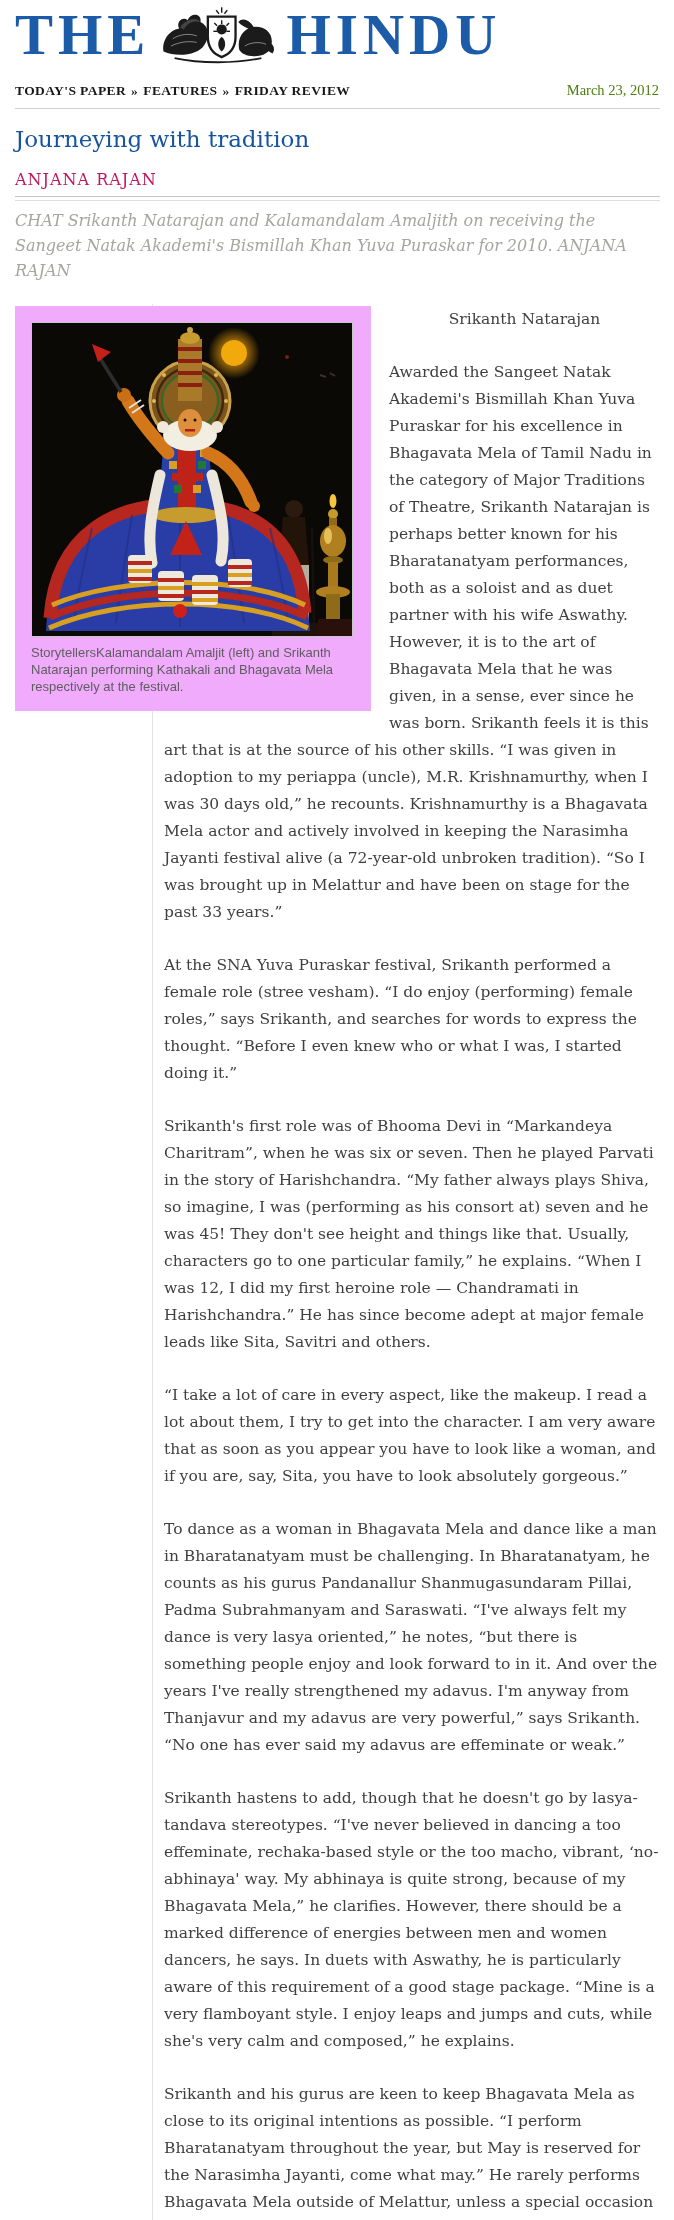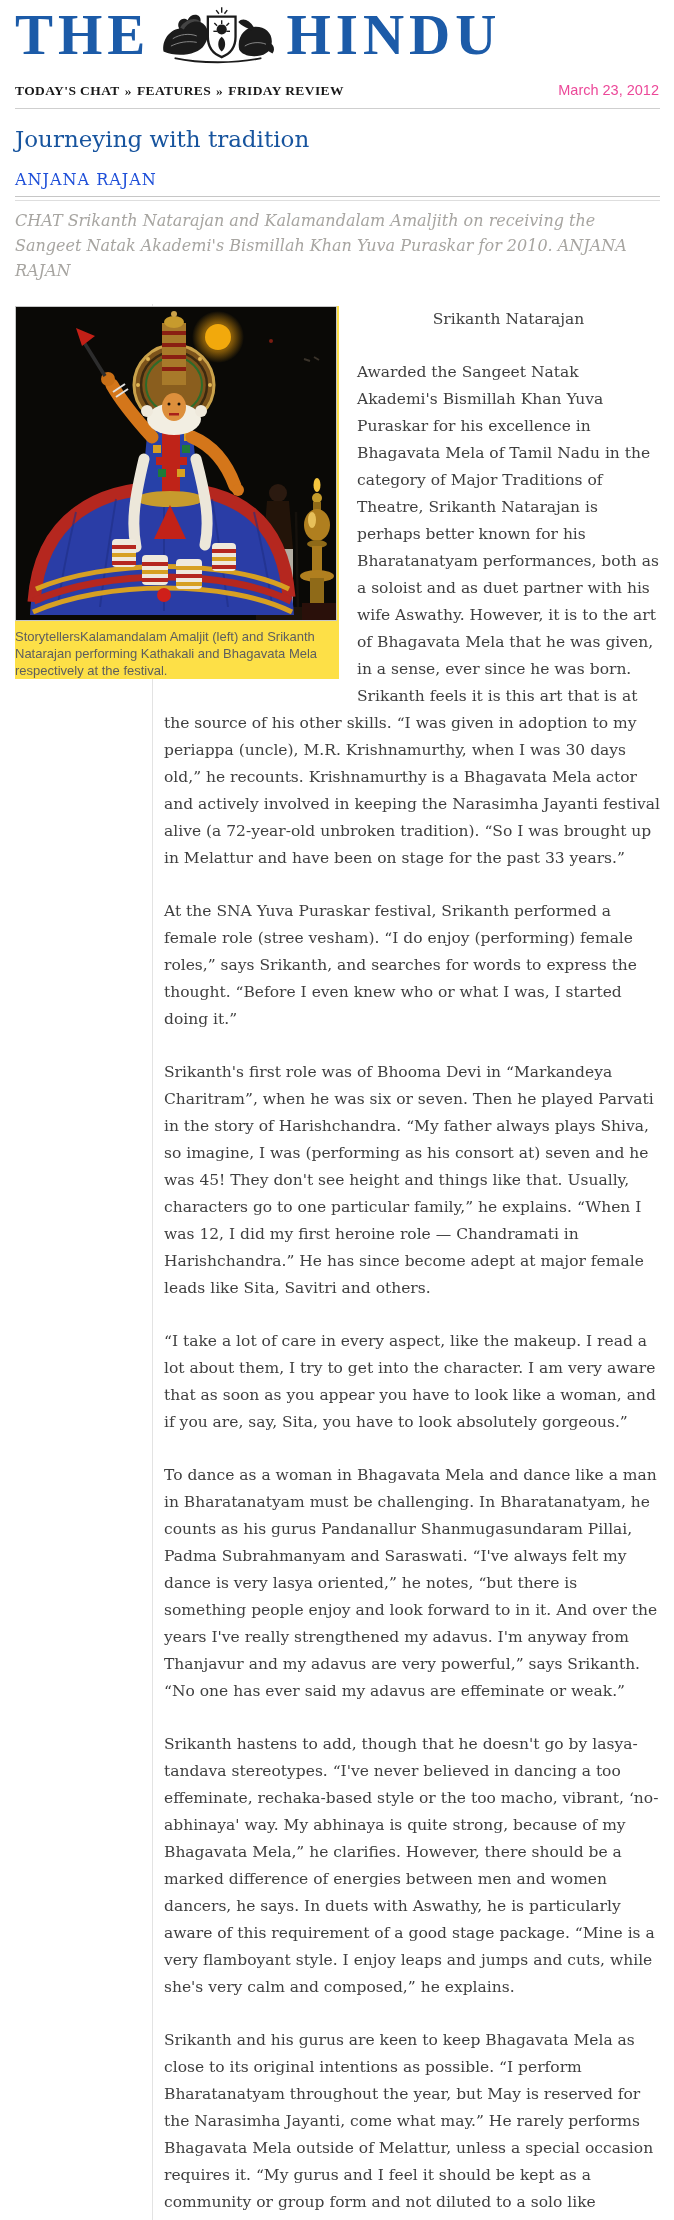--- a/index.html
+++ b/index.html
@@ -10,38 +10,38 @@
   .mast-word{font-family:"Liberation Serif",serif;font-weight:bold;font-size:57px;
              color:#1c5ba8;letter-spacing:5px;line-height:66px;text-align:center;}
   .crest{width:120px;height:62px;margin:0 8px;flex:0 0 auto;}
 
   
   .breadcrumb-row{display:flex;justify-content:space-between;align-items:baseline;
                   padding:12px 15px 9px 15px;}
   .breadcrumb{font-family:"Liberation Serif",serif;font-weight:bold;font-size:13.5px;
               color:#181818;letter-spacing:.4px;}
   .breadcrumb .sep{margin:0 5px;color:#181818;}
-  .date{font-family:Liberation Sans, sans-serif;font-size:14.5px;color:#ec4899;}
+  .date{font-family:Liberation Serif, serif;font-size:14.5px;color:#4d7c0f;}
   .toprule{border:none;border-top:1px solid #cfcfcf;margin:0 14px 0 15px;}
 
   
   .title{font-size:23px;font-weight:normal;color:#17549e;margin:16px 15px 0 15px;line-height:28px;}
-  .byline{font-size:16px;color:#1d4ed8;letter-spacing:1px;margin:17px 15px 7px 15px;}
+  .byline{font-size:16px;color:#be185d;letter-spacing:1px;margin:17px 15px 7px 15px;}
   .double-rule{height:3px;border-top:1px solid #c6c6c6;border-bottom:1px solid #dedede;
                margin:0 14px 7px 15px;}
   .strapline{font-style:italic;color:#a7a5a1;font-size:16px;line-height:25px;
              margin:6px 14px 21px 15px;}
 
   
   .article-body{margin:0 14px 0 152px;border-left:1px solid #e3e3e3;padding:2px 0 30px 11px;}
   .article-body::after{content:"";display:block;clear:both;}
   .article-body p{margin:0 0 26px 0;font-size:15.5px;line-height:27px;color:#3f3f3f;}
   .section-heading{margin:0 0 26px 0;font-size:15.5px;line-height:27px;color:#3f3f3f;text-align:center;}
 
-  figure.photo-figure{float:left;width:324px;margin:0 18px 12px -149px;padding:0;background:#fde047;}
+  figure.photo-figure{float:left;width:324px;margin:0 18px 12px -149px;padding:16px;background:#f0abfc;}
   .photo{width:320px;height:313px;border:1px solid #c6c6c6;background:#000;overflow:hidden;}
   .photo svg{display:block;}
   figcaption{font-family:"Liberation Sans",sans-serif;font-size:13px;line-height:17px;
              color:#5e5e5e;margin-top:7px;width:304px;}
 </style>
 </head>
 <body>
 
 <div class="page">
 
@@ -87,21 +87,21 @@
         </g>
 
         <path d="M18,57 C45,63 85,63 112,57" stroke="#1b1b1b" stroke-width="2" fill="none"></path>
       </svg>
     </span>
     <span class="mast-word">HINDU</span>
   </header>
 
   <div class="breadcrumb-row">
     <nav class="breadcrumb">
-      <span>TODAY'S CHAT</span><span class="sep">»</span><span>FEATURES</span><span class="sep">»</span><span>FRIDAY REVIEW</span>
+      <span>TODAY'S PAPER</span><span class="sep">»</span><span>FEATURES</span><span class="sep">»</span><span>FRIDAY REVIEW</span>
     </nav>
     <span class="date">March 23, 2012</span>
   </div>
   <hr class="toprule">
 
   <h1 class="title">Journeying with tradition</h1>
   <div class="byline">ANJANA RAJAN</div>
   <div class="double-rule"></div>
   <p class="strapline">CHAT Srikanth Natarajan and Kalamandalam Amaljith on receiving the Sangeet Natak Akademi's Bismillah Khan Yuva Puraskar for 2010. ANJANA RAJAN</p>
 

